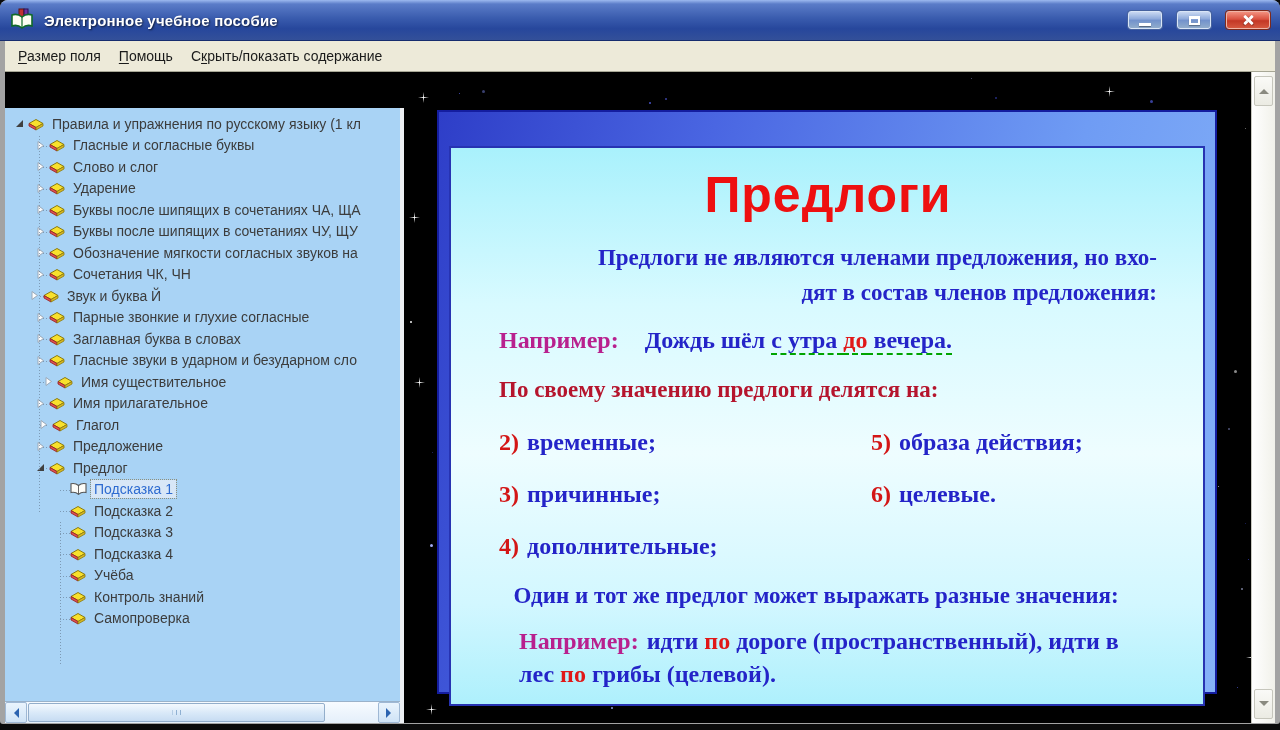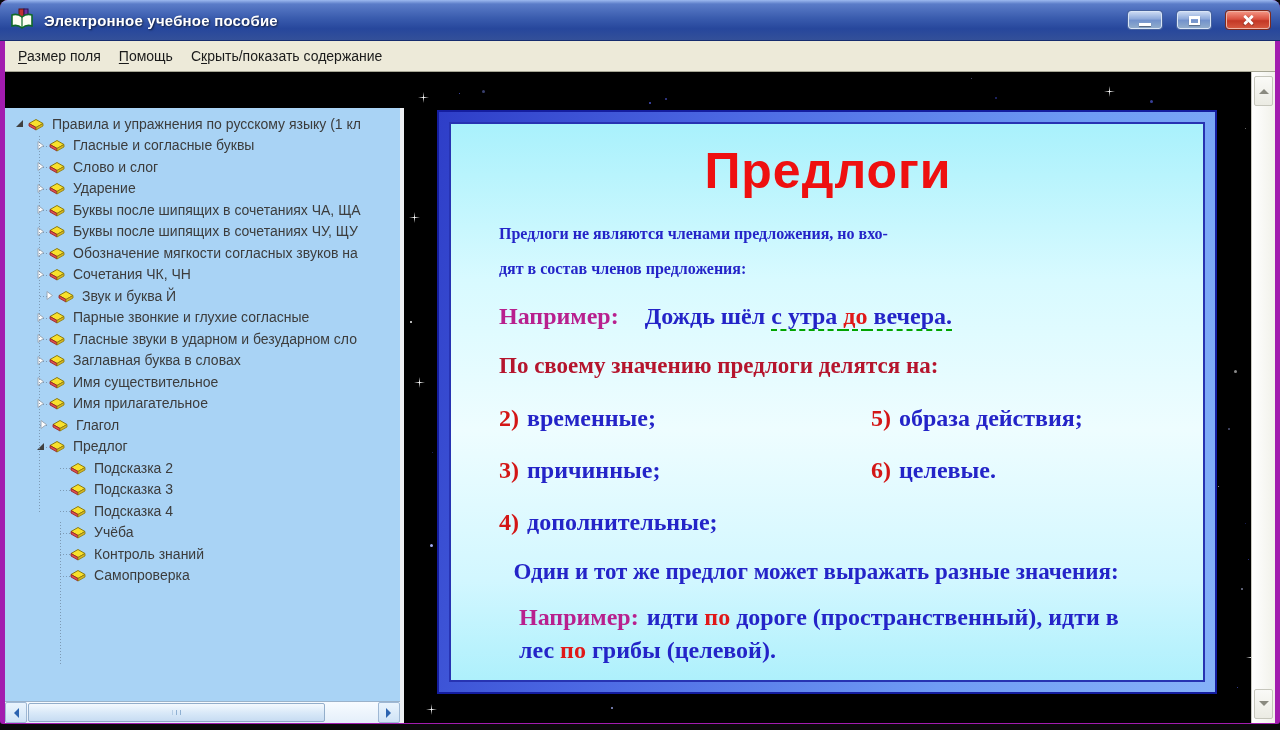--- a/index.html
+++ b/index.html
@@ -1,20 +1,20 @@
 <!DOCTYPE html>
 <html><head>
 <meta charset="utf-8">
 <style>
   html,body{margin:0;padding:0;background:#0a0a0a;}
   body{width:1280px;height:730px;font-family:"Liberation Sans","DejaVu Sans",sans-serif;overflow:hidden;}
   *{box-sizing:border-box;}
 
   
-  .window{position:relative;width:1280px;height:724px;background:#a21caf;border-radius:8px 8px 3px 3px;}
+  .window{position:relative;width:1280px;height:724px;background:#a3a3a3;border-radius:8px 8px 3px 3px;}
   .titlebar{position:relative;height:41px;border-radius:8px 8px 0 0;
     background:linear-gradient(180deg,#9db9ef 0%,#5b7cc8 10%,#3a5cae 45%,#27479c 72%,#335099 100%);
     border-bottom:1px solid #162c6e;display:flex;align-items:center;padding:0 10px;}
   .app-icon{width:26px;height:24px;margin-right:8px;flex:0 0 auto;}
   .title-text{color:#fff;font-size:15px;font-weight:bold;text-shadow:1px 1px 2px rgba(0,0,0,.65);letter-spacing:.2px;}
   .win-buttons{margin-left:auto;display:flex;gap:15px;align-items:flex-start;padding-top:0;}
   .wbtn{height:18px;border-radius:3px;display:flex;align-items:center;justify-content:center;cursor:default;}
   .wbtn.minmax{width:34px;background:linear-gradient(180deg,#c9d8f2 0%,#8ca8da 45%,#7191cc 50%,#90accc 100%);
     border:1px solid #d9e5f6;box-shadow:0 0 0 1px #46629e;}
   .wbtn.close{width:44px;background:linear-gradient(180deg,#f2907e 0%,#da5240 45%,#c33826 55%,#d5573e 100%);
@@ -62,25 +62,25 @@
   .stars{position:absolute;inset:0;z-index:0;}
   .star{position:absolute;border-radius:50%;}
   .sparkle{position:absolute;width:11px;height:11px;}
   .sparkle::before{content:"";position:absolute;left:5px;top:0;width:1px;height:11px;background:linear-gradient(180deg,transparent,#fff,transparent);}
   .sparkle::after{content:"";position:absolute;top:5px;left:0;height:1px;width:11px;background:linear-gradient(90deg,transparent,#fff,transparent);}
 
   .slide{position:absolute;left:33px;top:38px;width:780px;height:584px;z-index:2;
     border:2px solid #141da0;padding:10px;
     background:linear-gradient(105deg,#2e3ec8 0%,#4a66e2 30%,#6f9cf4 70%,#86b2f8 100%);}
   .slide-inner{height:100%;border:2px solid #2733b2;padding:8px 46px 0 48px;
-    background:linear-gradient(180deg,#a9f1fc 0%,#d8faff 28%,#eefdff 55%,#d2f7ff 82%,#aef0fc 100%);}
+    background:linear-gradient(180deg,#a9f1fc 0%,#d8faff 28%,#eefdff 55%,#d2f7ff 82%,#aef0fc 100%);margin-top:24px;}
   .slide-title{margin:10px 0 0 0;text-align:center;font-family:"Liberation Sans","DejaVu Sans",sans-serif;
     font-size:50px;font-weight:bold;color:#ee1010;letter-spacing:1px;}
   .slide p{font-family:"Liberation Serif","DejaVu Serif",serif;font-weight:bold;margin:0;}
-  .intro{margin-top:16px !important;font-size:16px;line-height:35px;color:#2424c8;}
+  .intro{margin-top:16px !important;font-size:23px;line-height:35px;color:#2424c8;text-align:right;}
   .example{font-size:24px;color:#2424c8;}
   .ex1{margin-top:17px !important;}
   .ex-label{color:#b8208e;}
   .ex1 .ex-body{margin-left:26px;}
   .ex2 .ex-body{margin-left:8px;}
   .heading-red{margin-top:23px !important;font-size:23px;color:#b5152d;}
   .types-grid{margin-top:26px;display:grid;grid-template-columns:372px auto;grid-template-rows:repeat(3,auto);
     grid-auto-flow:column;row-gap:25px;font-family:"Liberation Serif","DejaVu Serif",serif;font-weight:bold;font-size:24px;}
   .type-num{color:#d31616;margin-right:8px;}
   .type-text{color:#2424c8;}
@@ -252,21 +252,21 @@
             </span>
             <span class="ticon">
               <svg width="16" height="14" viewBox="0 0 16 14">
                 <polygon points="1,6.5 8,2.5 15,6.5 8,10.5" fill="#f8e12c" stroke="#8a7a10" stroke-width="1"></polygon>
                 <polygon points="1,6.5 8,10.5 8,13 1,9" fill="#e05050" stroke="#902020" stroke-width="0.8"></polygon>
                 <polygon points="15,6.5 8,10.5 8,13 15,9" fill="#d8b820" stroke="#8a7a10" stroke-width="0.8"></polygon>
               </svg>
             </span>
             <span class="tlabel">Сочетания ЧК, ЧН</span>
           </div>
-          <div class="tree-row d1" style="padding-left: 36px;">
+          <div class="tree-row d1" style="padding-left: 21px;">
             <span class="expander">
               <svg width="11" height="11" viewBox="0 0 11 11">
                 <path d="M3 1.5 L8.5 5.5 L3 9.5 Z" fill="#fdfdfd" stroke="#9aa8b8" stroke-width="1"></path>
               </svg>
             </span>
             <span class="ticon">
               <svg width="16" height="14" viewBox="0 0 16 14">
                 <polygon points="1,6.5 8,2.5 15,6.5 8,10.5" fill="#f8e12c" stroke="#8a7a10" stroke-width="1"></polygon>
                 <polygon points="1,6.5 8,10.5 8,13 1,9" fill="#e05050" stroke="#902020" stroke-width="0.8"></polygon>
                 <polygon points="15,6.5 8,10.5 8,13 15,9" fill="#d8b820" stroke="#8a7a10" stroke-width="0.8"></polygon>
@@ -295,38 +295,38 @@
                 <path d="M3 1.5 L8.5 5.5 L3 9.5 Z" fill="#fdfdfd" stroke="#9aa8b8" stroke-width="1"></path>
               </svg>
             </span>
             <span class="ticon">
               <svg width="16" height="14" viewBox="0 0 16 14">
                 <polygon points="1,6.5 8,2.5 15,6.5 8,10.5" fill="#f8e12c" stroke="#8a7a10" stroke-width="1"></polygon>
                 <polygon points="1,6.5 8,10.5 8,13 1,9" fill="#e05050" stroke="#902020" stroke-width="0.8"></polygon>
                 <polygon points="15,6.5 8,10.5 8,13 15,9" fill="#d8b820" stroke="#8a7a10" stroke-width="0.8"></polygon>
               </svg>
             </span>
+            <span class="tlabel">Заглавная буква в словах</span>
+          </div>
+          <div class="tree-row d1" style="padding-left: 27px;">
+            <span class="expander">
+              <svg width="11" height="11" viewBox="0 0 11 11">
+                <path d="M3 1.5 L8.5 5.5 L3 9.5 Z" fill="#fdfdfd" stroke="#9aa8b8" stroke-width="1"></path>
+              </svg>
+            </span>
+            <span class="ticon">
+              <svg width="16" height="14" viewBox="0 0 16 14">
+                <polygon points="1,6.5 8,2.5 15,6.5 8,10.5" fill="#f8e12c" stroke="#8a7a10" stroke-width="1"></polygon>
+                <polygon points="1,6.5 8,10.5 8,13 1,9" fill="#e05050" stroke="#902020" stroke-width="0.8"></polygon>
+                <polygon points="15,6.5 8,10.5 8,13 15,9" fill="#d8b820" stroke="#8a7a10" stroke-width="0.8"></polygon>
+              </svg>
+            </span>
             <span class="tlabel">Гласные звуки в ударном и безударном сло</span>
           </div>
-          <div class="tree-row d1" style="padding-left: 27px;">
-            <span class="expander">
-              <svg width="11" height="11" viewBox="0 0 11 11">
-                <path d="M3 1.5 L8.5 5.5 L3 9.5 Z" fill="#fdfdfd" stroke="#9aa8b8" stroke-width="1"></path>
-              </svg>
-            </span>
-            <span class="ticon">
-              <svg width="16" height="14" viewBox="0 0 16 14">
-                <polygon points="1,6.5 8,2.5 15,6.5 8,10.5" fill="#f8e12c" stroke="#8a7a10" stroke-width="1"></polygon>
-                <polygon points="1,6.5 8,10.5 8,13 1,9" fill="#e05050" stroke="#902020" stroke-width="0.8"></polygon>
-                <polygon points="15,6.5 8,10.5 8,13 15,9" fill="#d8b820" stroke="#8a7a10" stroke-width="0.8"></polygon>
-              </svg>
-            </span>
-            <span class="tlabel">Заглавная буква в словах</span>
-          </div>
-          <div class="tree-row d1" style="padding-left: 27px;">
+          <div class="tree-row d1" style="padding-left: 35px;">
             <span class="expander">
               <svg width="11" height="11" viewBox="0 0 11 11">
                 <path d="M3 1.5 L8.5 5.5 L3 9.5 Z" fill="#fdfdfd" stroke="#9aa8b8" stroke-width="1"></path>
               </svg>
             </span>
             <span class="ticon">
               <svg width="16" height="14" viewBox="0 0 16 14">
                 <polygon points="1,6.5 8,2.5 15,6.5 8,10.5" fill="#f8e12c" stroke="#8a7a10" stroke-width="1"></polygon>
                 <polygon points="1,6.5 8,10.5 8,13 1,9" fill="#e05050" stroke="#902020" stroke-width="0.8"></polygon>
                 <polygon points="15,6.5 8,10.5 8,13 15,9" fill="#d8b820" stroke="#8a7a10" stroke-width="0.8"></polygon>
@@ -360,31 +360,56 @@
                 <polygon points="1,6.5 8,2.5 15,6.5 8,10.5" fill="#f8e12c" stroke="#8a7a10" stroke-width="1"></polygon>
                 <polygon points="1,6.5 8,10.5 8,13 1,9" fill="#e05050" stroke="#902020" stroke-width="0.8"></polygon>
                 <polygon points="15,6.5 8,10.5 8,13 15,9" fill="#d8b820" stroke="#8a7a10" stroke-width="0.8"></polygon>
               </svg>
             </span>
             <span class="tlabel">Глагол</span>
           </div>
           <div class="tree-row d1" style="padding-left: 27px;">
             <span class="expander">
               <svg width="11" height="11" viewBox="0 0 11 11">
+                <path d="M3 1.5 L8.5 5.5 L3 9.5 Z" fill="#fdfdfd" stroke="#9aa8b8" stroke-width="1"></path>
+              </svg>
+            </span>
+            <span class="ticon">
+              <svg width="16" height="14" viewBox="0 0 16 14">
+                <polygon points="1,6.5 8,2.5 15,6.5 8,10.5" fill="#f8e12c" stroke="#8a7a10" stroke-width="1"></polygon>
+                <polygon points="1,6.5 8,10.5 8,13 1,9" fill="#e05050" stroke="#902020" stroke-width="0.8"></polygon>
+                <polygon points="15,6.5 8,10.5 8,13 15,9" fill="#d8b820" stroke="#8a7a10" stroke-width="0.8"></polygon>
+              </svg>
+            </span>
+            <span class="tlabel">Предложение</span>
+          </div>
+          <div class="tree-row d1" style="padding-left: 27px;">
+            <span class="expander">
+              <svg width="11" height="11" viewBox="0 0 11 11">
                 <path d="M9 2 L9 9 L2 9 Z" fill="#404040"></path>
               </svg>
             </span>
             <span class="ticon">
               <svg width="16" height="14" viewBox="0 0 16 14">
                 <polygon points="1,6.5 8,2.5 15,6.5 8,10.5" fill="#f8e12c" stroke="#8a7a10" stroke-width="1"></polygon>
                 <polygon points="1,6.5 8,10.5 8,13 1,9" fill="#e05050" stroke="#902020" stroke-width="0.8"></polygon>
                 <polygon points="15,6.5 8,10.5 8,13 15,9" fill="#d8b820" stroke="#8a7a10" stroke-width="0.8"></polygon>
               </svg>
             </span>
             <span class="tlabel">Предлог</span>
+          </div>
+          <div class="tree-row d2" style="padding-left: 48px;">
+            <span class="expander"></span>
+            <span class="ticon">
+              <svg width="17" height="14" viewBox="0 0 17 14">
+                <path d="M8.5 3.5 C6.5 1.8 3.5 1.3 1 1.8 L1 10.5 C3.5 10 6.5 10.5 8.5 12.3 C10.5 10.5 13.5 10 16 10.5 L16 1.8 C13.5 1.3 10.5 1.8 8.5 3.5 Z" fill="#fcfcf8" stroke="#555" stroke-width="1.1"></path>
+                <line x1="8.5" y1="3.5" x2="8.5" y2="12.3" stroke="#555" stroke-width="0.9"></line>
+              </svg>
+            </span>
+            <span class="tlabel sel">Подсказка 1</span>
           </div>
           <div class="tree-row d2" style="padding-left: 48px;">
             <span class="expander"></span>
             <span class="ticon">
               <svg width="16" height="14" viewBox="0 0 16 14">
                 <polygon points="1,6.5 8,2.5 15,6.5 8,10.5" fill="#f8e12c" stroke="#8a7a10" stroke-width="1"></polygon>
                 <polygon points="1,6.5 8,10.5 8,13 1,9" fill="#e05050" stroke="#902020" stroke-width="0.8"></polygon>
                 <polygon points="15,6.5 8,10.5 8,13 15,9" fill="#d8b820" stroke="#8a7a10" stroke-width="0.8"></polygon>
               </svg>
             </span>

